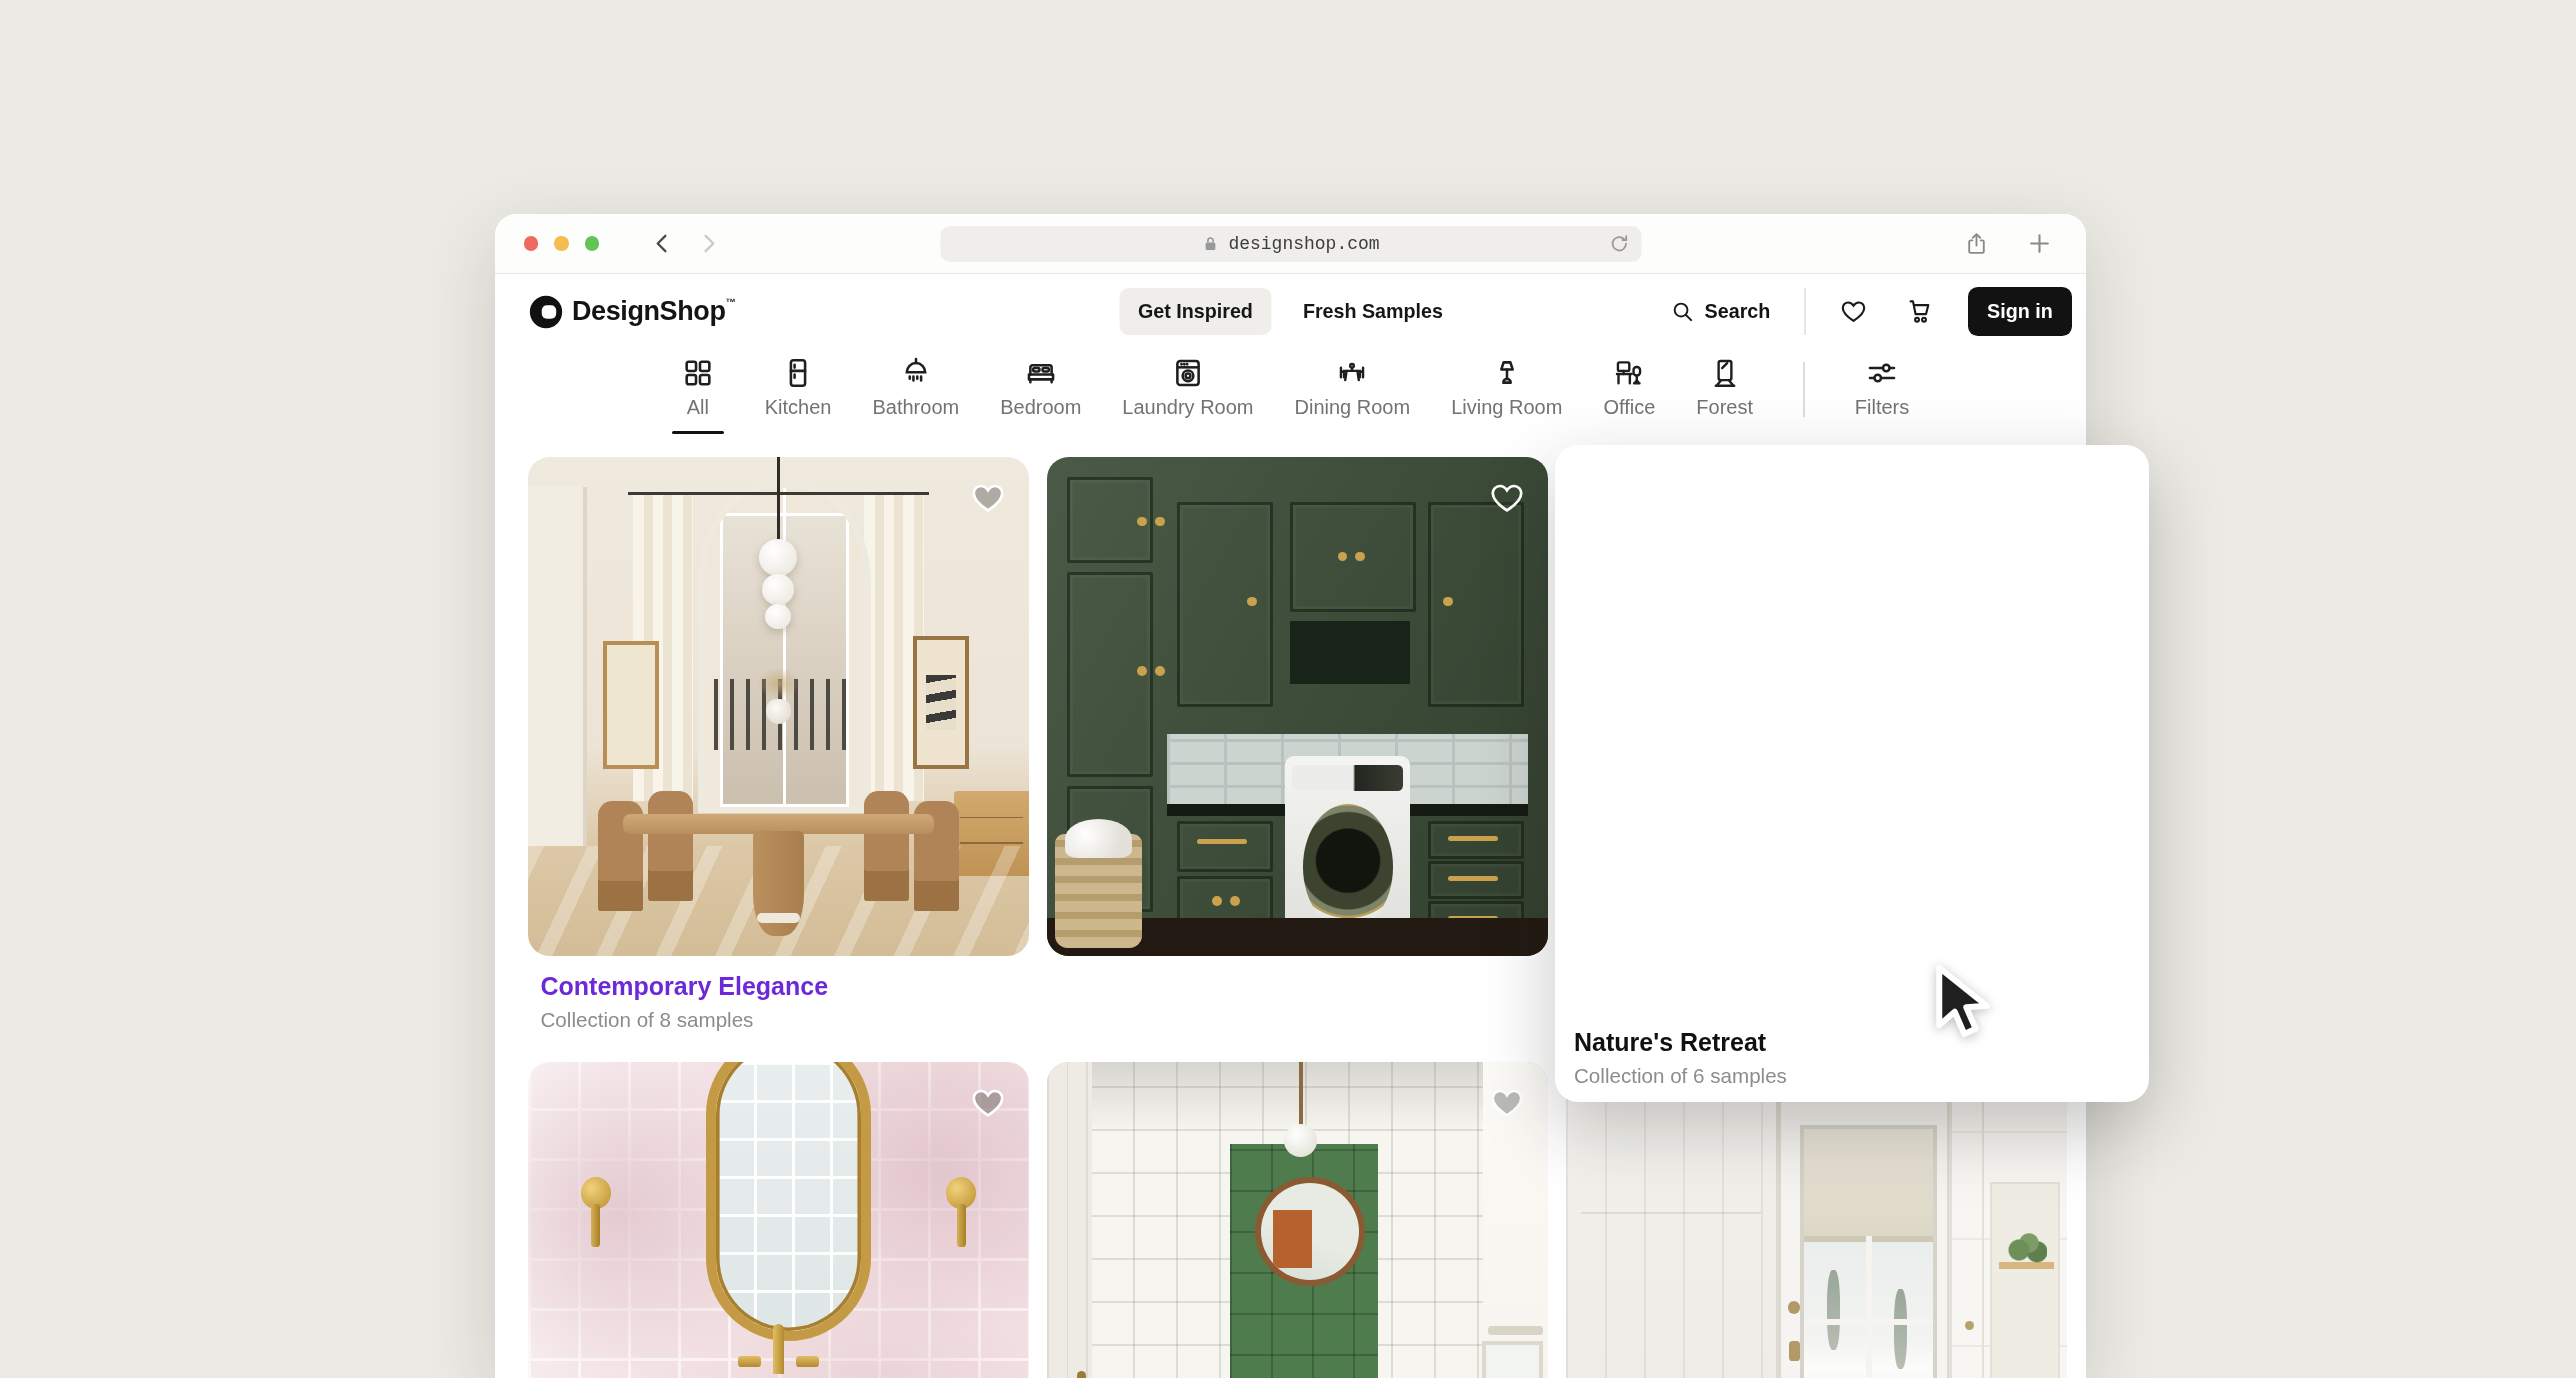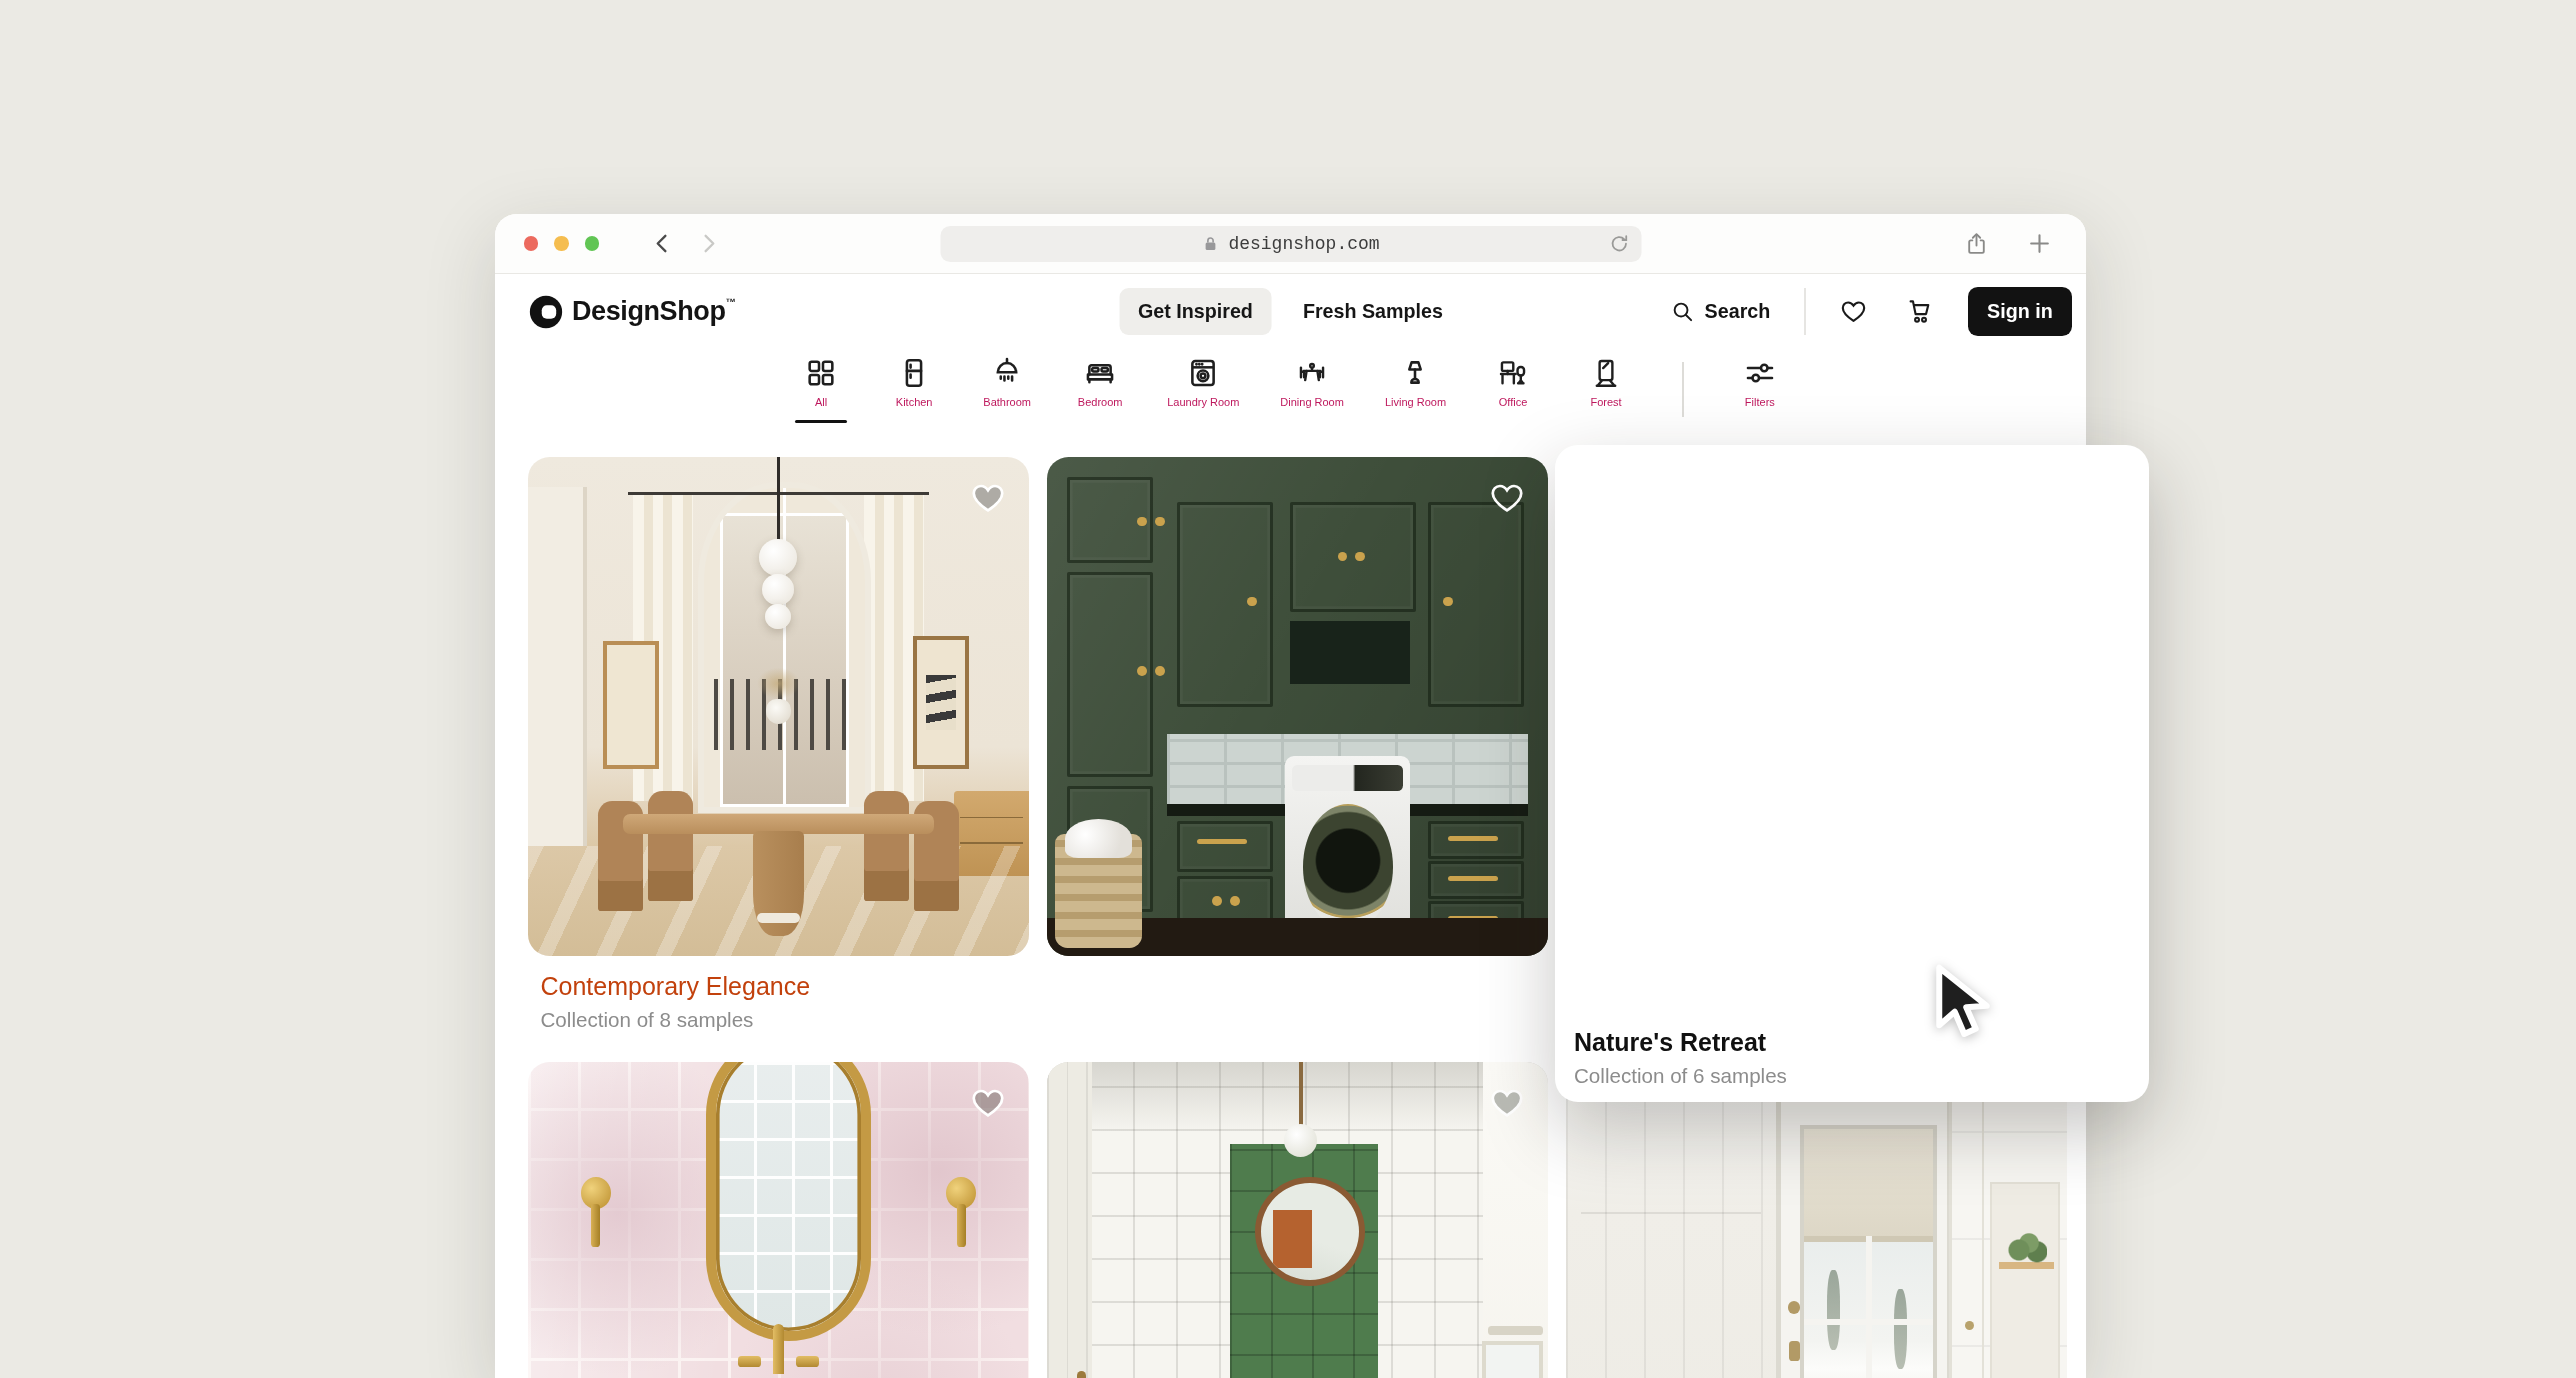--- a/index.html
+++ b/index.html
@@ -53,33 +53,33 @@
   .iconbtn svg{width:27px;height:27px}
   .iconbtn + .iconbtn{margin-left:38px}
   .signin{
     margin-left:36px;background:#121212;color:#fff;font-size:19.7px;font-weight:600;
     padding:13.4px 19px;border-radius:9.8px;border:none;cursor:pointer;font-family:inherit;
   }
   
   .cats{height:89px;display:flex;justify-content:center;align-items:flex-start;gap:41px;padding-top:7.2px}
   .cat{display:flex;flex-direction:column;align-items:center;gap:6.3px;cursor:pointer;min-width:52px}
   .cat svg{width:34px;height:34px}
-  .cat .lbl{font-size:11px;color:#be185d;white-space:nowrap}
+  .cat .lbl{font-size:20px;color:#737373;white-space:nowrap}
   .cat .ul{height:2.7px;width:52px;border-radius:1.8px;background:transparent;margin-top:5.4px}
   .cat.active .ul{background:#111}
   .catdiv{width:1.8px;height:55px;background:#dddcd8;margin:5.4px 9px 0}
   
   .grid{
     padding:11.6px 19.7px 0 33px;
     display:grid;grid-template-columns:501px 501px 501px;column-gap:18px;row-gap:30px;
   }
   .card{position:relative}
   .img{position:relative;width:501px;height:499px;border-radius:21.5px;overflow:hidden;background:#eee}
   .caption{padding:16px 12.5px 0}
-  .title{font-size:25px;font-weight:400;color:#c2410c}
+  .title{font-size:25px;font-weight:700;color:#6d28d9}
   .subtitle{font-size:20.6px;color:#8c8c8c;margin-top:7.2px}
   .heart-badge{position:absolute;top:23px;right:23px;width:36px;height:36px;cursor:pointer;z-index:5}
   .abs{position:absolute}
   
   .s-dining{background:linear-gradient(180deg,#efe9de 0%,#ece4d6 58%,#e6d9c4 66%,#dcc8a7 78%,#d3bd97 100%)}
   .s-dining .ldoor{left:0;top:6%;width:11%;height:72%;background:#f2ede3;border-right:4.5px solid #ddd5c6}
   .s-dining .rod{left:20%;right:20%;top:7%;height:3.6px;background:#3d3a36}
   .s-dining .curtL{left:21%;top:7%;width:12%;height:62%;background:repeating-linear-gradient(90deg,#f8f4ea 0 10.7px,#ece4d2 10.7px 19.7px)}
   .s-dining .curtR{right:21%;top:7%;width:12%;height:62%;background:repeating-linear-gradient(90deg,#f8f4ea 0 10.7px,#ece4d2 10.7px 19.7px)}
   .s-dining .win{left:34%;width:32%;top:5%;height:64%;background:#efe8da;border:6.3px solid #efeadf;border-radius:46% 46% 0 0/30% 30% 0 0;overflow:hidden}

